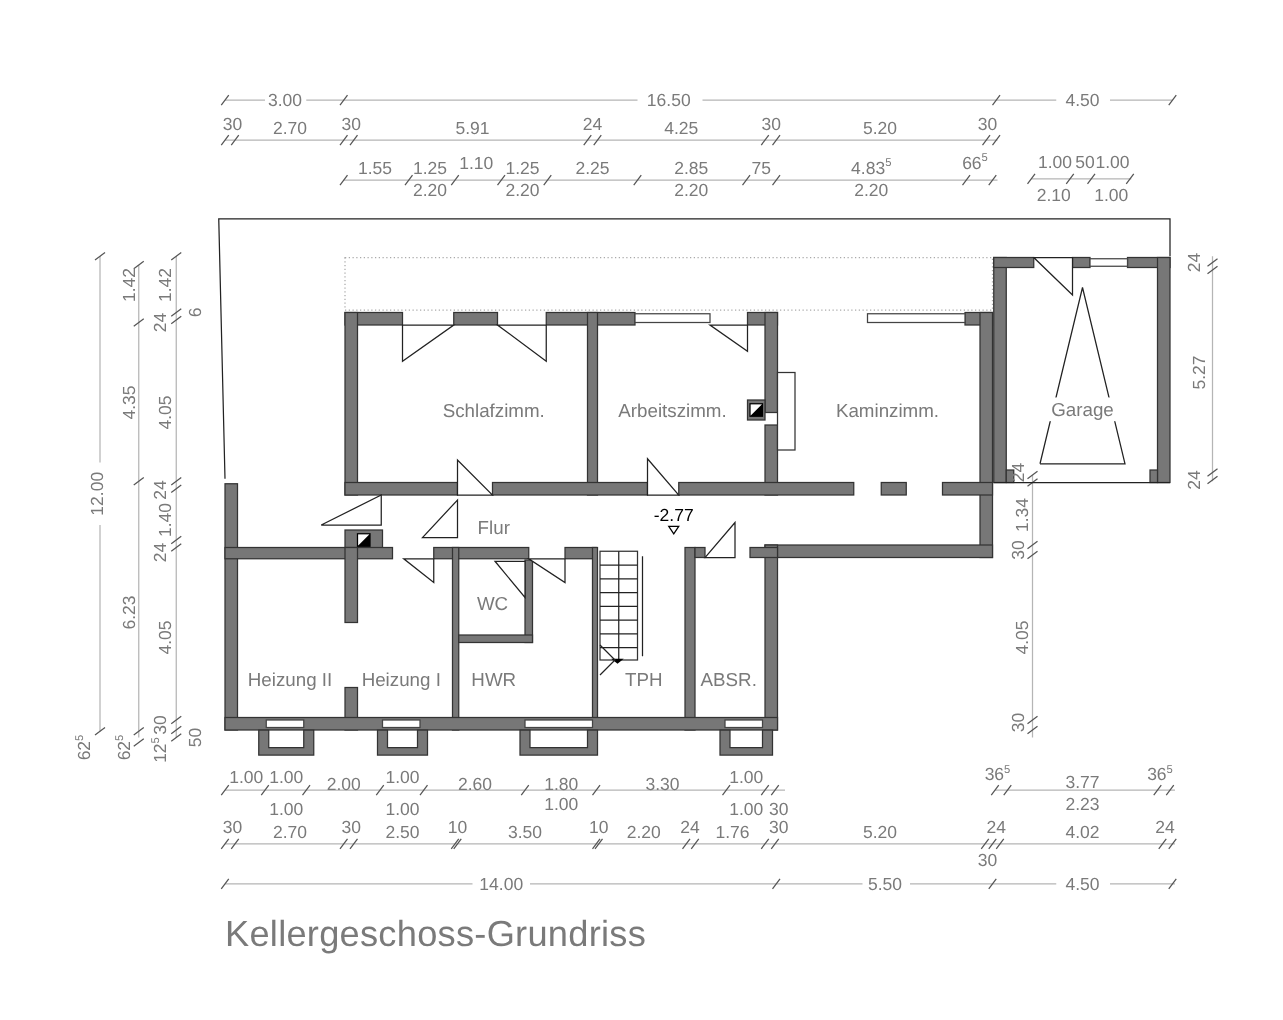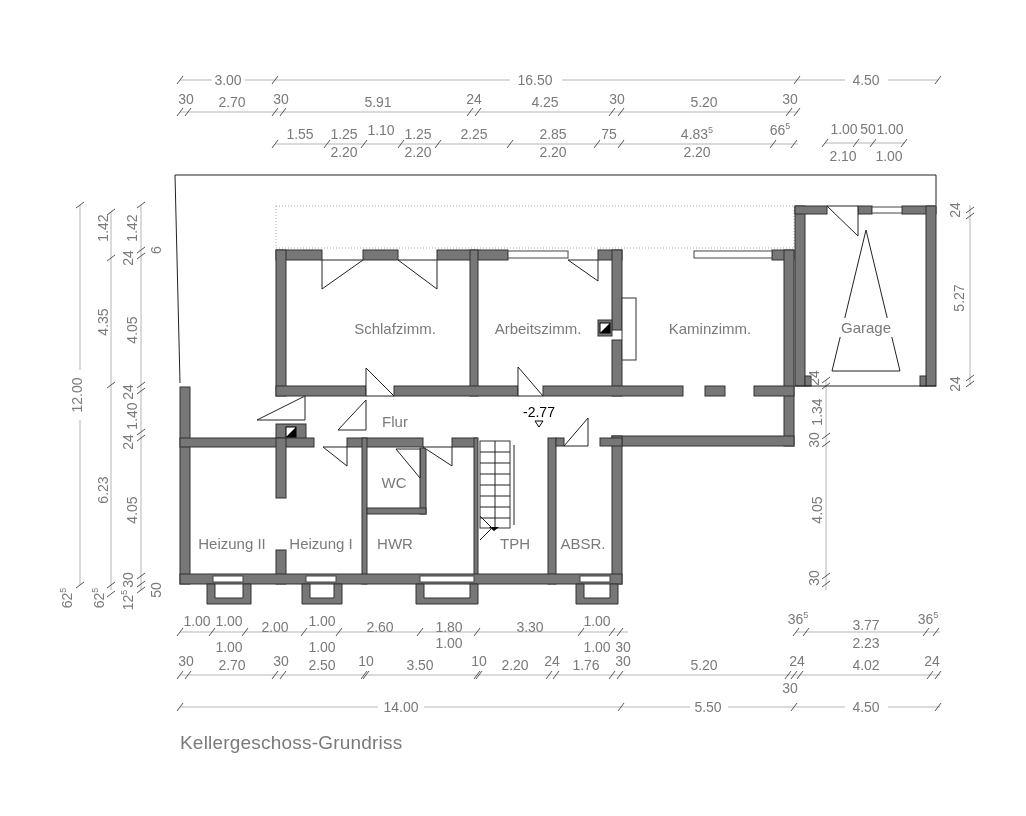--- a/index.html
+++ b/index.html
@@ -3,21 +3,21 @@
   <meta charset="utf-8">
   <style>
     html, body { margin: 0; padding: 0; background: #ffffff; }
     body { width: 1026px; height: 816px; position: relative; overflow: hidden;
            font-family: "Liberation Sans", sans-serif; }
     #plan { position: absolute; left: 0; top: 0; width: 1026px; height: 816px; }
     .dim-text { font-family: "Liberation Sans", sans-serif; font-size: 14px; fill: #7a7a7a; }
     .dim-sup { font-size: 9px; }
     .room-label { font-family: "Liberation Sans", sans-serif; font-size: 15px; fill: #7a7a7a; }
     .level-text { font-family: "Liberation Sans", sans-serif; font-size: 14px; fill: #000; }
-    .title { position: absolute; left: 180px; top: 732px; font-size: 19px; color: #7a7a7a;
+    .title { position: absolute; left: 180px; top: 732px; font-size: 29px; color: #7a7a7a;
              font-family: "Liberation Sans", sans-serif; letter-spacing: 0.2px; }
     .wall { fill: #777777; stroke: #333; stroke-width: 1; }
     .dimline { stroke: #b5b5b5; stroke-width: 1; fill: none; }
     .tick { stroke: #555; stroke-width: 1; }
     .thin { stroke: #222; stroke-width: 1; fill: none; }
     .door { stroke: #222; stroke-width: 1; fill: #fff; }
     .win { fill: #fff; stroke: #444; stroke-width: 1; }
   </style>
 </head>
 <body>

